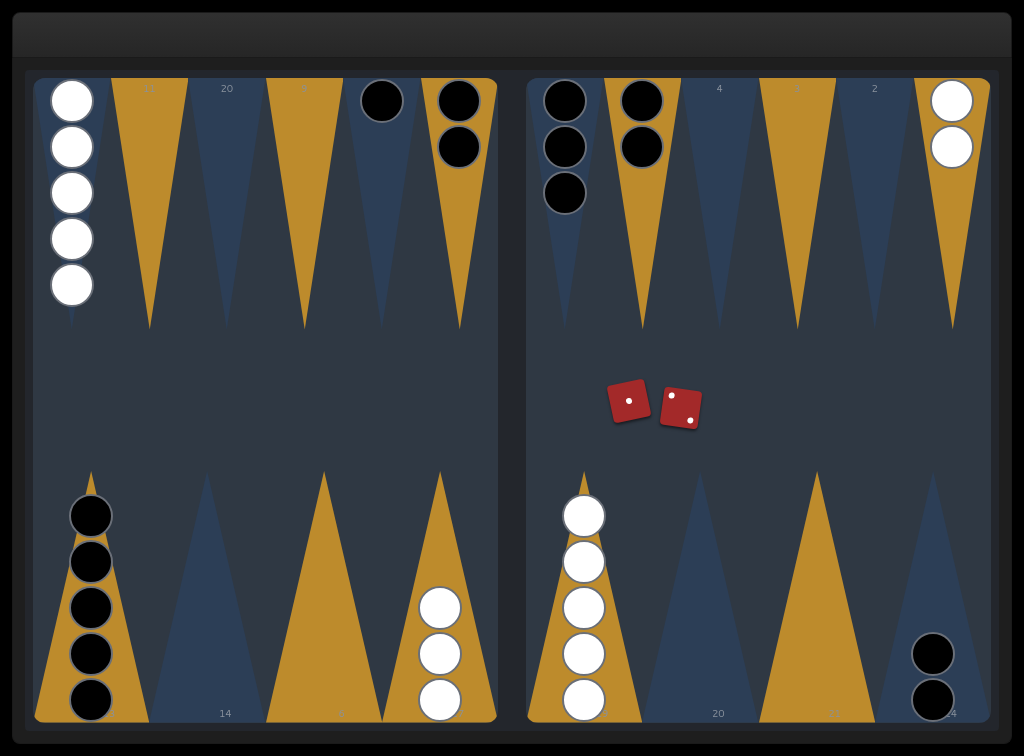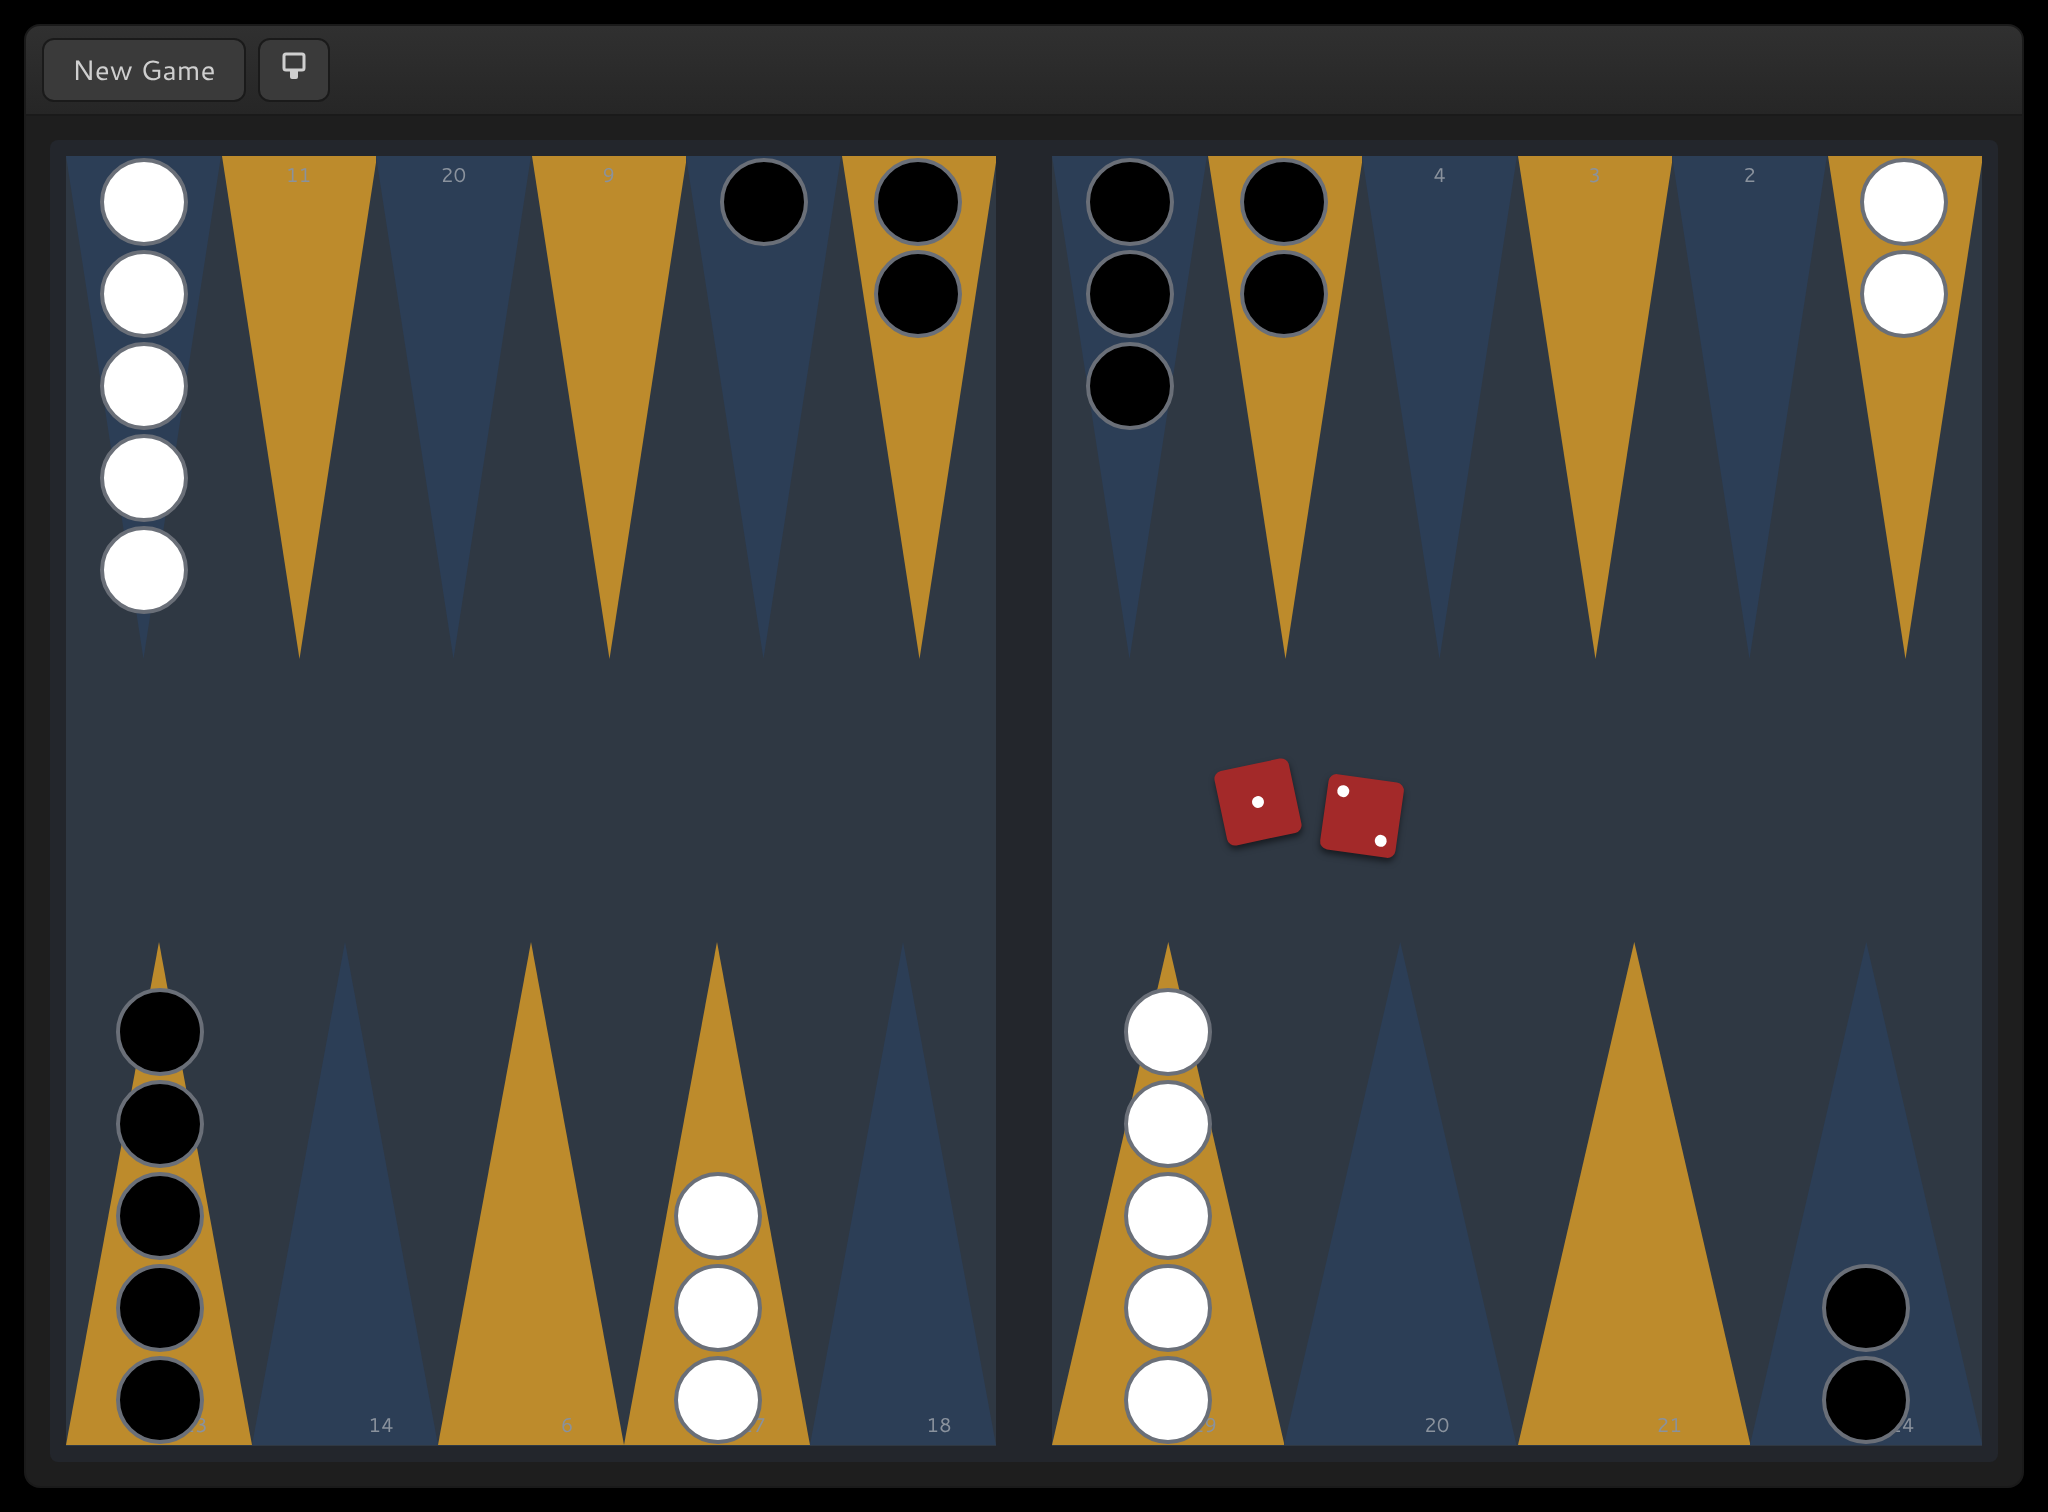--- a/index.html
+++ b/index.html
@@ -52,21 +52,21 @@
 
   .board-wrap {
     flex: 1; border: 1px solid #1a1a1a; border-top: none; border-radius: 0 0 8px 8px;
     background: var(--bg-inner); display: flex; align-items: stretch; padding: 12px;
   }
   .board {
     flex: 1; background: var(--bg-frame); border-radius: 4px; position: relative;
     display: grid; grid-template-columns: 1fr 28px 1fr; gap: 0; padding: 8px;
   }
   .half {
-    background: var(--bg-board); position: relative; overflow: hidden;
+    background: var(--bg-board); position: relative; overflow: hidden; border-radius: 12px;
   }
   .bar-center {
     background: var(--bg-frame);
   }
   .half-inner { position: absolute; inset: 0; }
 
   .quadrant { position:absolute; left:0; right:0; display:flex; }
   .quadrant.top { top:0; height:50%; }
   .quadrant.bottom { bottom:0; height:50%; }
   .point { flex:1 1 0; position: relative; }
@@ -104,33 +104,20 @@
   .pip { width:6px; height:6px; border-radius:50%; background: var(--die-pip); position:absolute; }
   .pip.c  { left:50%; top:50%; transform:translate(-50%,-50%); }
   .pip.tl { left:22%; top:22%; transform:translate(-50%,-50%); }
   .pip.br { right:22%; bottom:22%; transform:translate(50%,50%); }
 </style>
 </head>
 <body>
 
 <div class="window">
   <div class="headerbar">
-    <div class="hb-left">
-      <div class="btn">
-        <span>New Game</span>
-      </div>
-      <div class="btn square">
-        <span>
-          <svg viewBox="0 0 16 16">
-              <rect x="3" y="2" width="10" height="8" rx="1" fill="none" stroke-width="1.5"></rect>
-              <rect x="6.5" y="10" width="3" height="4" rx="0.5"></rect>
-            </svg>
-        </span>
-      </div>
-    </div>
   </div>
 
   <div class="board-wrap">
     <div class="board">
       <div class="half" id="half-left">
         <div class="half-inner">
           <div class="quadrant top" id="q-top-left">
               <div class="point">
                 <div class="triangle" style="height: 78%;">
                   <svg viewBox="0 0 100 100" preserveAspectRatio="none">
@@ -236,29 +223,20 @@
                   <svg viewBox="0 0 100 100" preserveAspectRatio="none">
                     <polygon points="0,100 100,100 50,0" fill="#bd8b2c"></polygon>
                   </svg>
                 </div>
                 <div class="plabel">17</div>
                 <div class="stack">
                   <div class="checker white"></div>
                   <div class="checker white"></div>
                   <div class="checker white"></div>
                 </div>
-              </div>
-              <div class="point">
-                <div class="triangle" style="height: 78%;">
-                  <svg viewBox="0 0 100 100" preserveAspectRatio="none">
-                    <polygon points="0,100 100,100 50,0" fill="#2c3e56"></polygon>
-                  </svg>
-                </div>
-                <div class="plabel">18</div>
-                <div class="stack"></div>
               </div>
             </div>
         </div>
       </div>
       <div class="bar-center"></div>
       <div class="half" id="half-right">
         <div class="half-inner">
           <div class="quadrant top" id="q-top-right">
               <div class="point">
                 <div class="triangle" style="height: 78%;">

